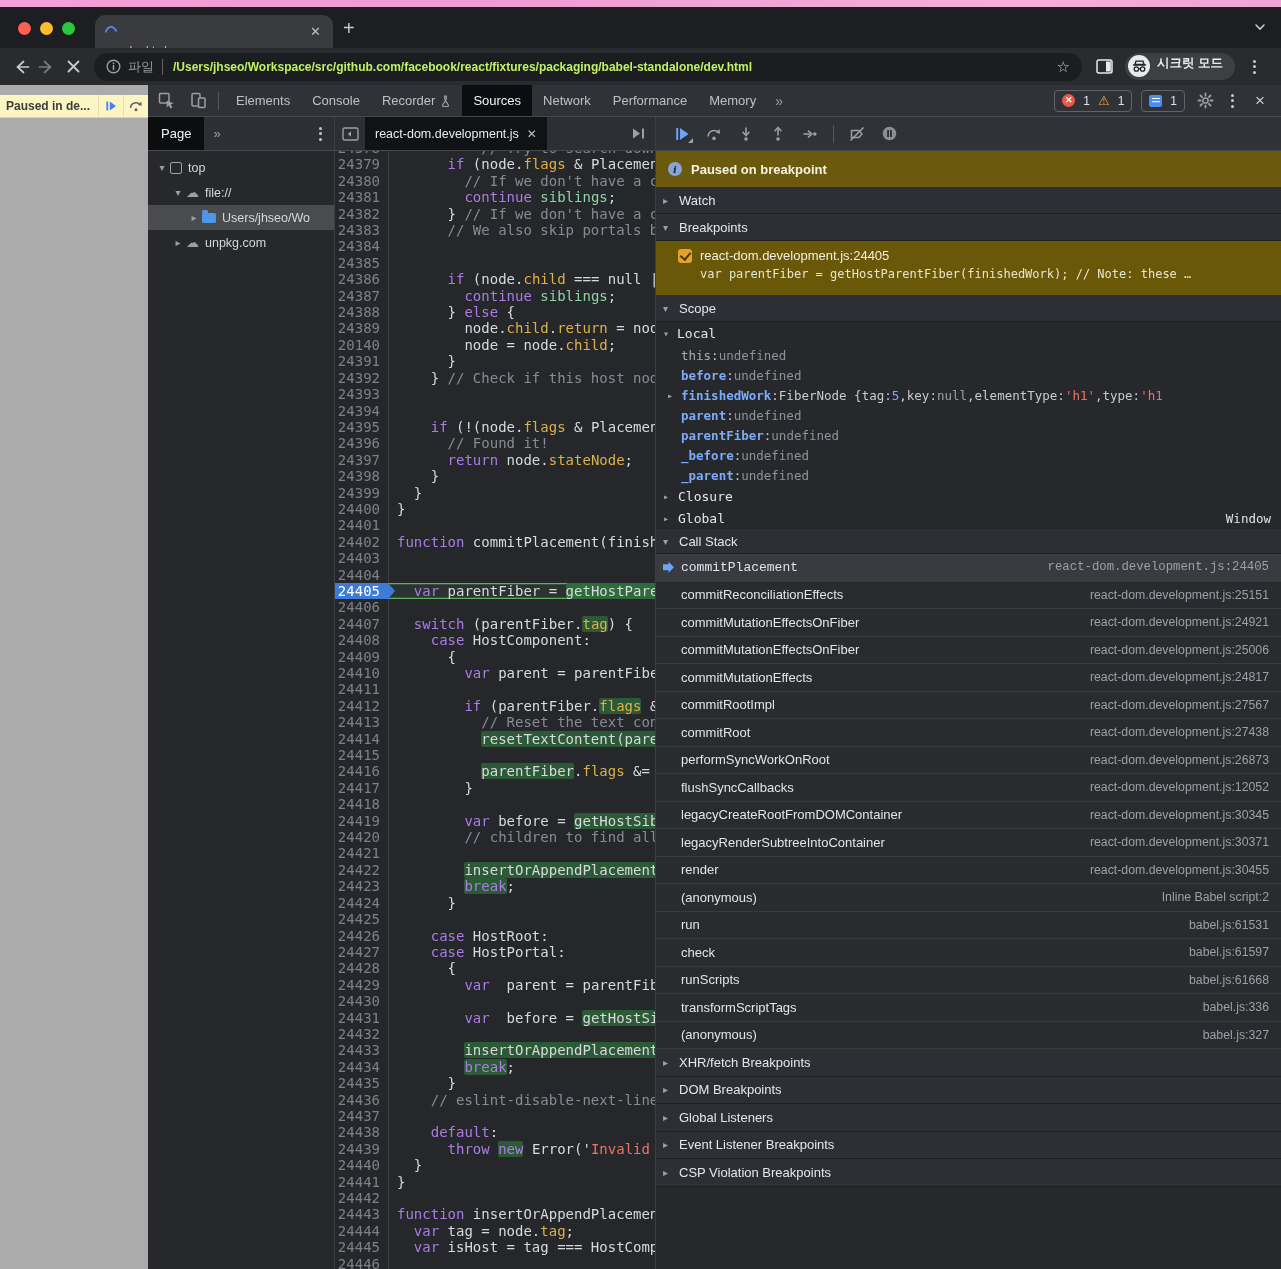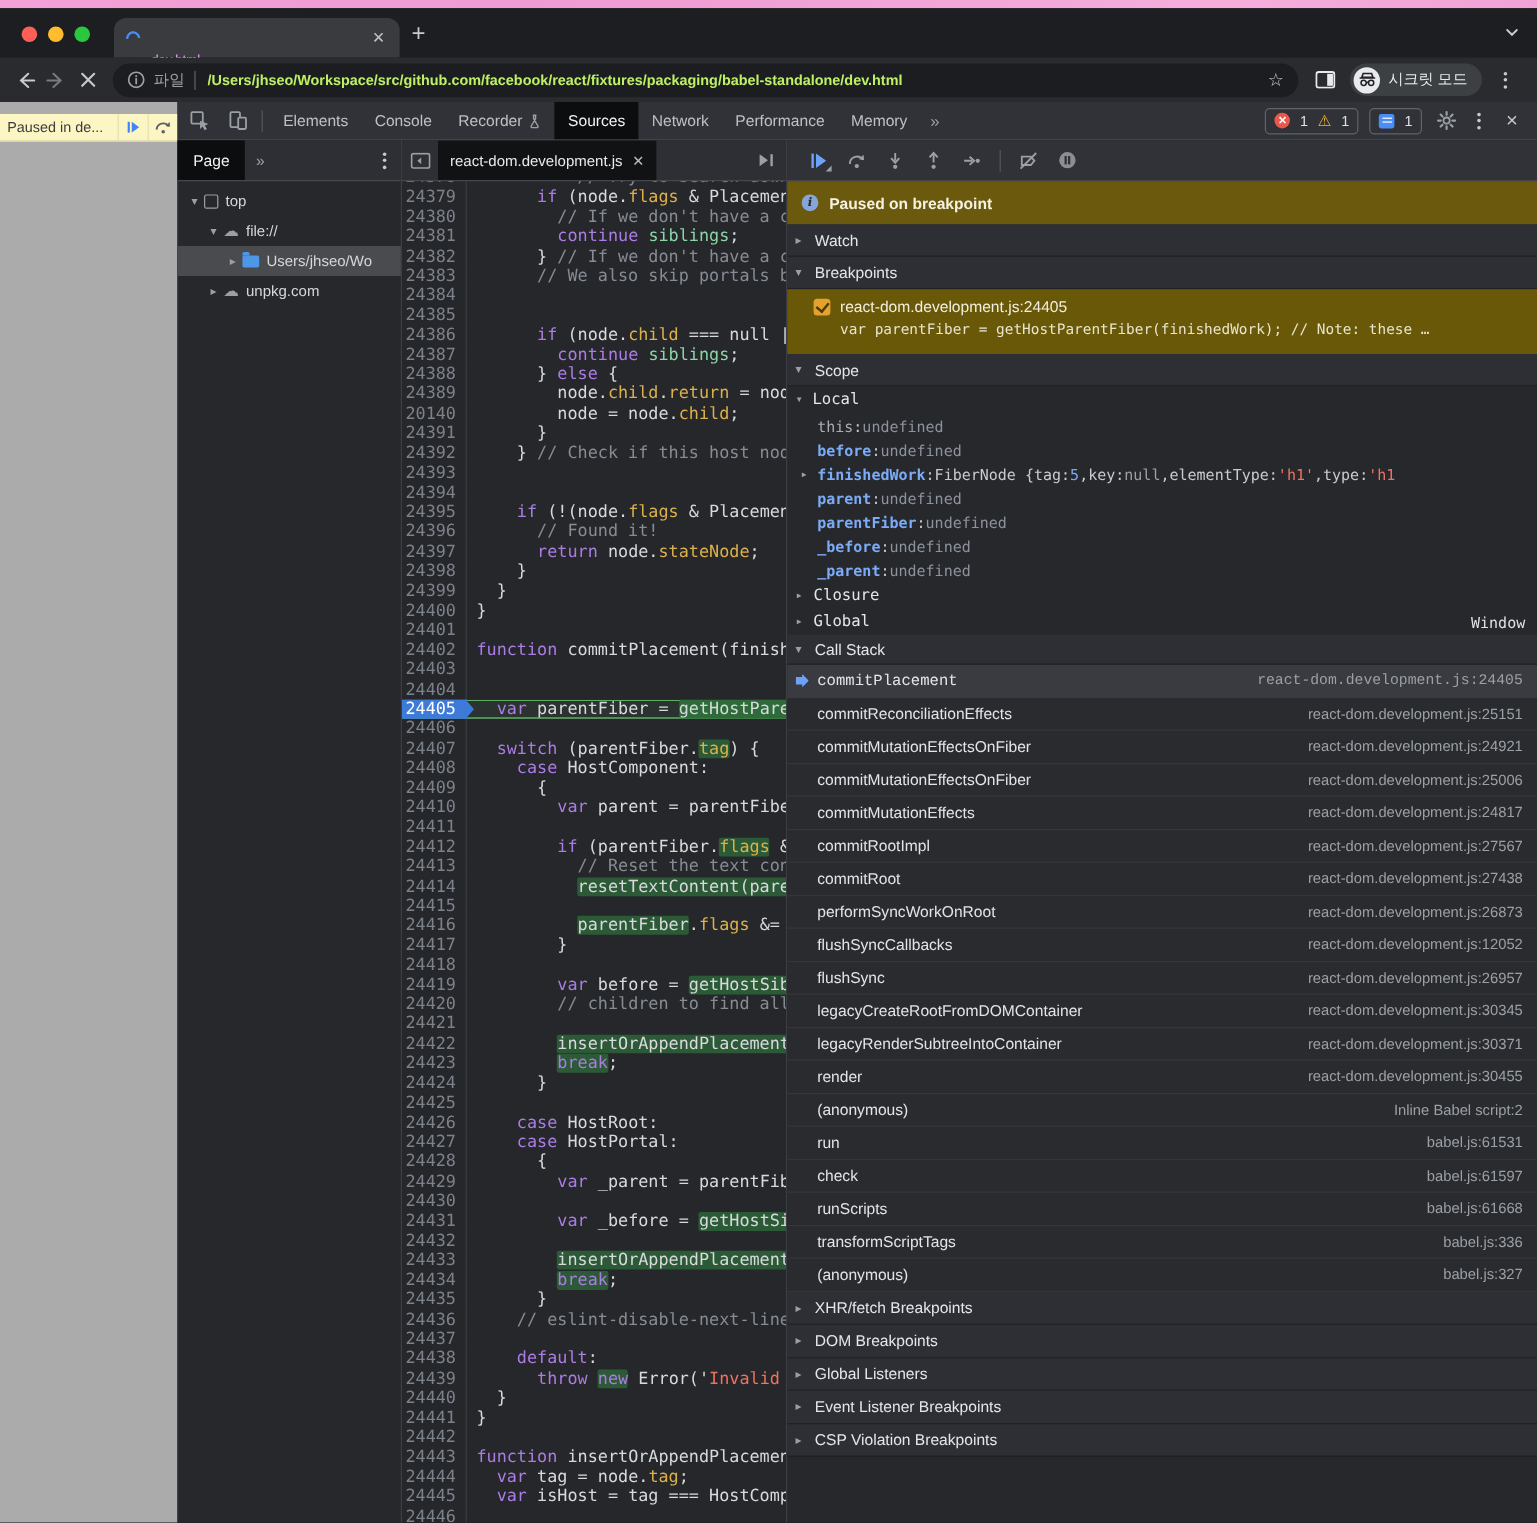--- a/index.html
+++ b/index.html
@@ -26,32 +26,32 @@
   .strip-chev { position:absolute; right:14px; top:13px; }
   .url-row { position:relative; height:37px; background:#2a2b2f; display:flex; align-items:center; }
   .nav-ic { width:26px; height:26px; display:flex; align-items:center; justify-content:center; flex:none; }
   .nav-ic.back{ margin-left:8px; } .nav-ic.fwd{ opacity:.95; } .nav-ic.stop{ margin-right:8px; }
   .url-pill { height:28px; width:988px; background:#1c1d20; border-radius:14px; display:flex; align-items:center; padding:0 12px; }
   .url-scheme { color:#9aa0a6; font-size:13px; margin:0 8px 0 7px; }
   .url-divider { width:1px; height:16px; background:#5f6368; margin-right:10px; }
   .url-text { color:#bef264; font-size:12px; font-weight:bold; white-space:nowrap; overflow:hidden; flex:1; }
   .url-star { color:#c7c9ce; font-size:15px; margin-left:8px; }
   .side-ic { margin-left:14px; }
-  .incog-chip { margin-left:12px; height:27px; background:#3c4043; border-radius:14px; display:flex; align-items:center; padding:2px 12px 2px 3px; }
+  .incog-chip { margin-left:12px; height:27px; background:#3c4043; border-radius:14px; display:flex; align-items:flex-start; padding:2px 12px 2px 3px;font-weight:bold; }
   .incog-circle { width:22px; height:22px; border-radius:50%; background:#e8eaed; display:flex; align-items:center; justify-content:center; margin-right:7px;}
   .incog-label { color:#e8eaed; font-size:12.5px; white-space:nowrap; }
   .kebab { display:flex; flex-direction:column; gap:2.5px; padding:4px 6px; }
   .kebab i { width:3px; height:3px; border-radius:50%; background:#c7c9ce; }
   .url-kebab { margin:0 10px 0 12px; }
 
   
   .page-strip { position:absolute; left:0; top:85px; width:148px; height:1184px; background:#ababab; }
   .paused-bar { position:absolute; left:0; top:10px; width:148px; height:23px; background:#fcf5c4;
     display:flex; align-items:stretch; border-bottom:1px solid #d9d3a5; }
-  .paused-text { flex:1; color:#3c3c3c; font-size:12px; display:flex; align-items:center; padding-left:6px; white-space:nowrap; overflow:hidden;}
+  .paused-text { flex:1; color:#3c3c3c; font-size:12px; display:flex; align-items:center; padding-left:6px; white-space:nowrap; overflow:hidden;font-weight:bold;}
   .pb-btn { width:25px; border-left:1px solid #e6dfb2; display:flex; align-items:center; justify-content:center; }
 
   
   .devtools { position:absolute; left:148px; top:85px; right:0; bottom:0; background:#27282c; }
   .dt-toolbar { position:absolute; left:0; top:0; right:0; height:32px; background:#313237;
     border-bottom:1px solid #47484d; display:flex; align-items:center; }
   .tb-ic { width:28px; height:26px; display:flex; align-items:center; justify-content:center; margin-left:4px; }
   .tb-div { width:1px; height:18px; background:#55565b; margin:0 6px; }
   #dt-tabs { display:flex; height:100%; align-items:stretch; }
   .dt-tab { display:flex; align-items:center; padding:0 11px; color:#bdc1c6; font-size:13px; gap:5px; }
@@ -626,24 +626,20 @@
           </div>
           <div class="stack-row">
             <span class="stack-fn">performSyncWorkOnRoot</span>
             <span class="stack-loc">react-dom.development.js:26873</span>
           </div>
           <div class="stack-row">
             <span class="stack-fn">flushSyncCallbacks</span>
             <span class="stack-loc">react-dom.development.js:12052</span>
           </div>
           <div class="stack-row">
-            <span class="stack-fn">flushSync</span>
-            <span class="stack-loc">react-dom.development.js:26957</span>
-          </div>
-          <div class="stack-row">
             <span class="stack-fn">legacyCreateRootFromDOMContainer</span>
             <span class="stack-loc">react-dom.development.js:30345</span>
           </div>
           <div class="stack-row">
             <span class="stack-fn">legacyRenderSubtreeIntoContainer</span>
             <span class="stack-loc">react-dom.development.js:30371</span>
           </div>
           <div class="stack-row">
             <span class="stack-fn">render</span>
             <span class="stack-loc">react-dom.development.js:30455</span>

